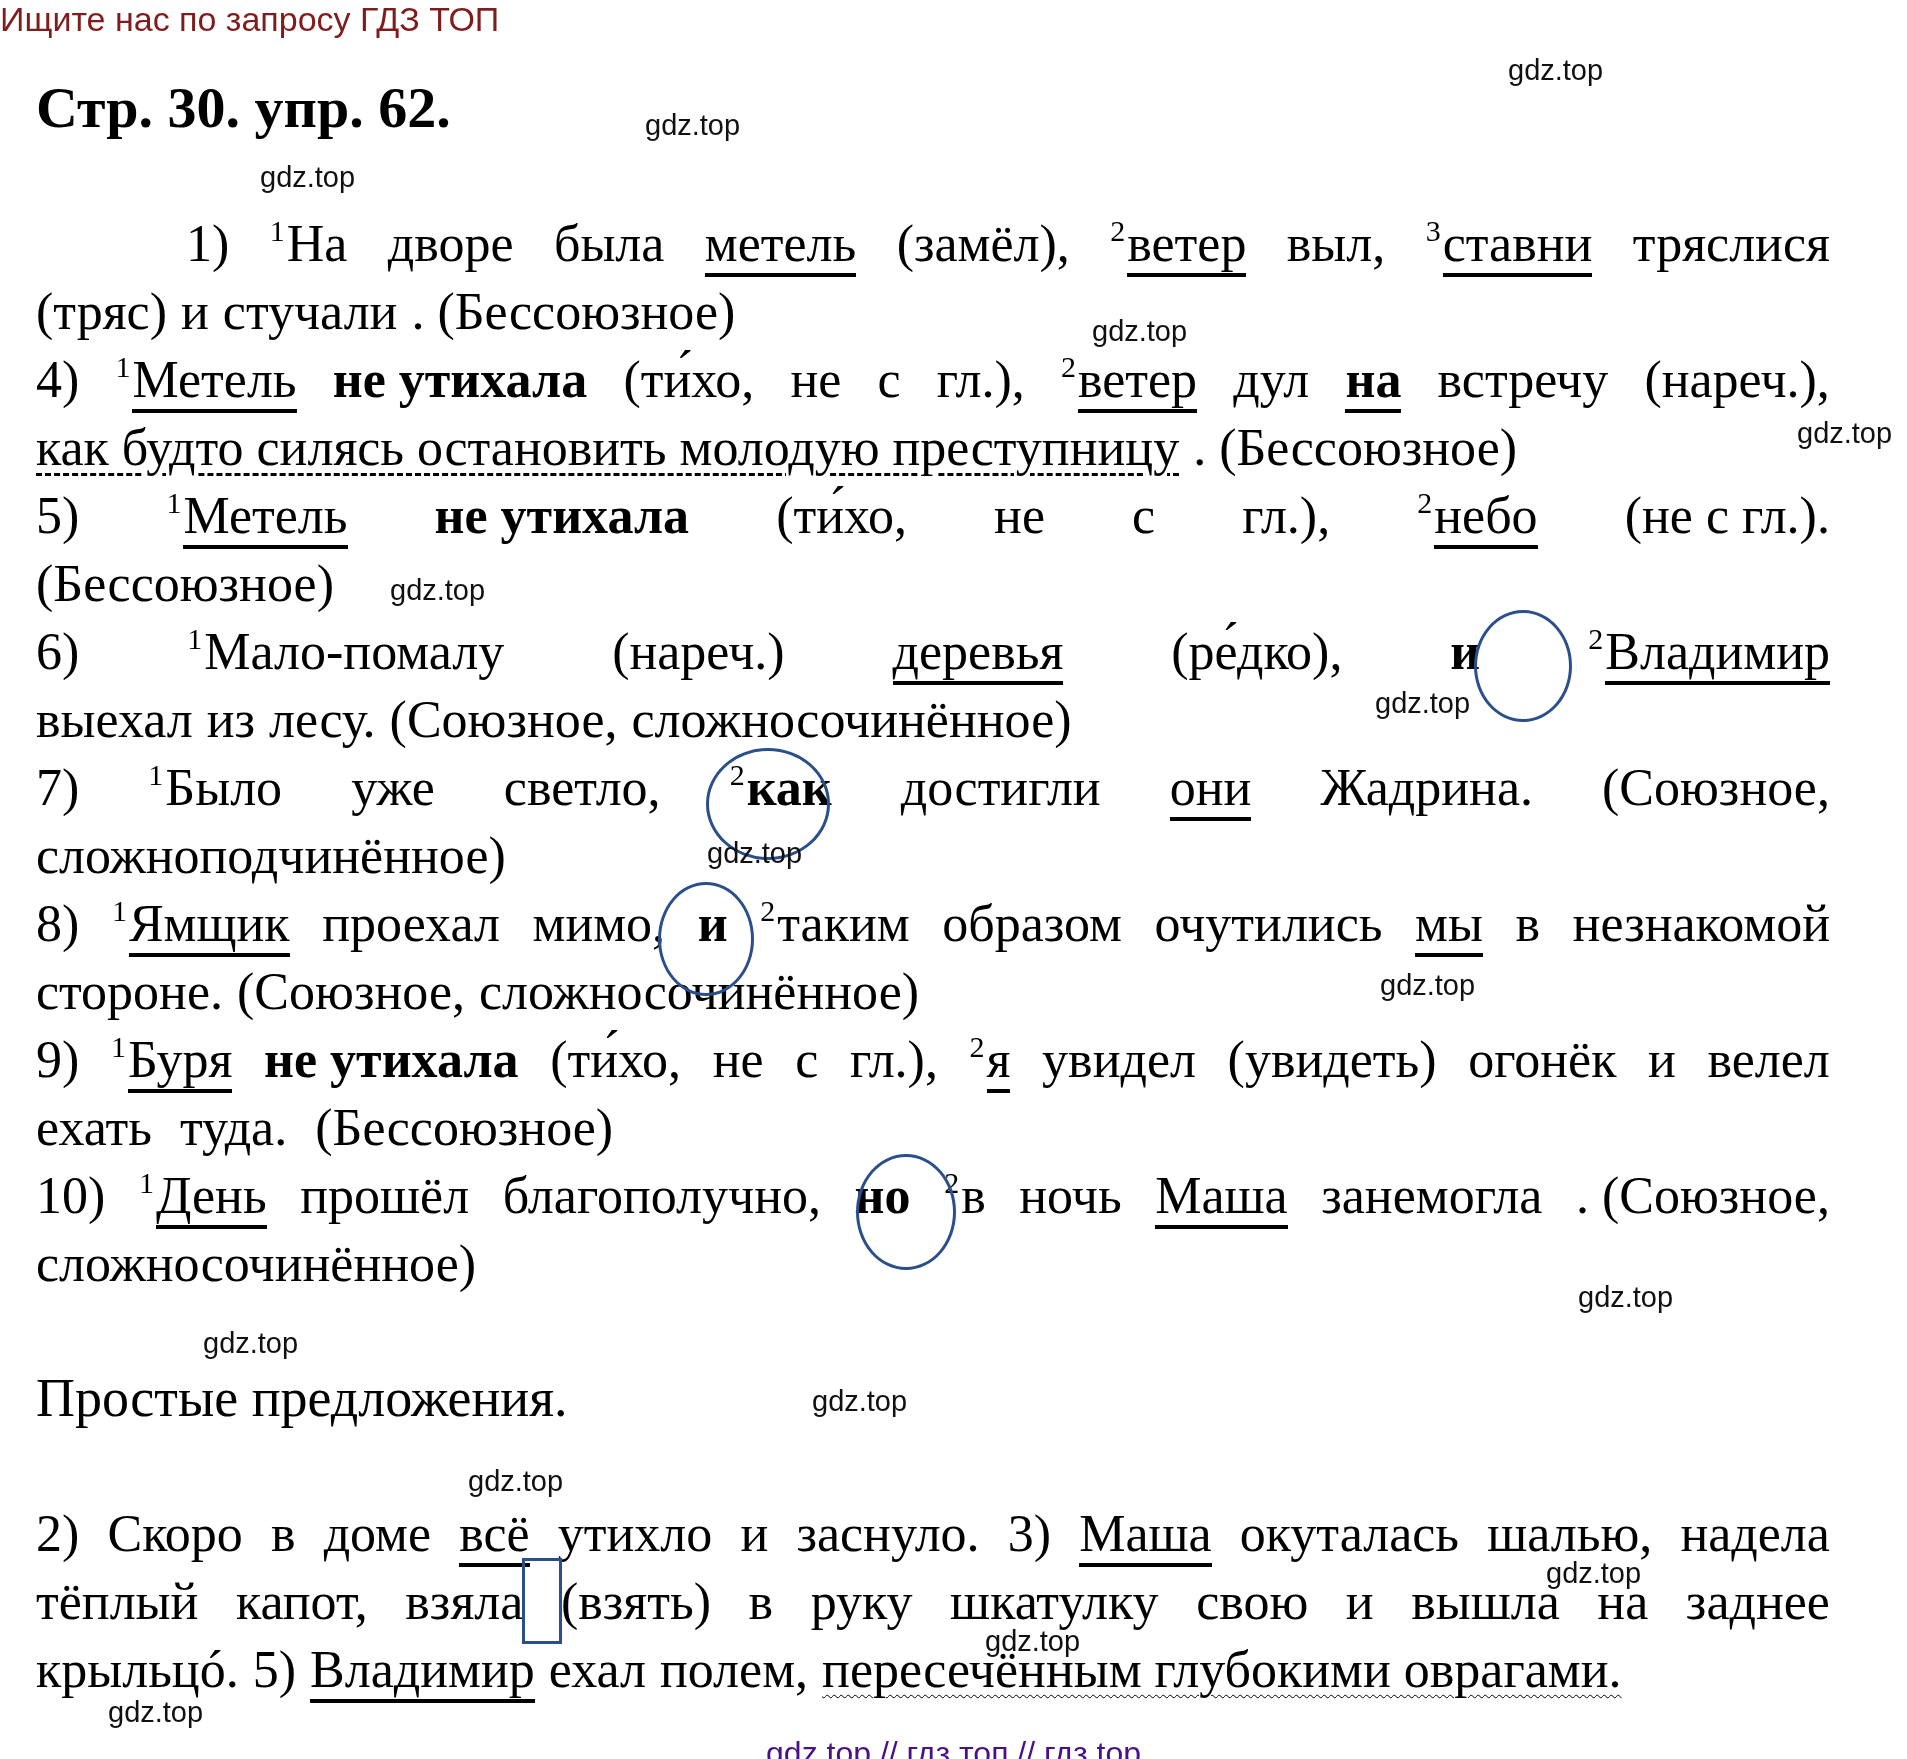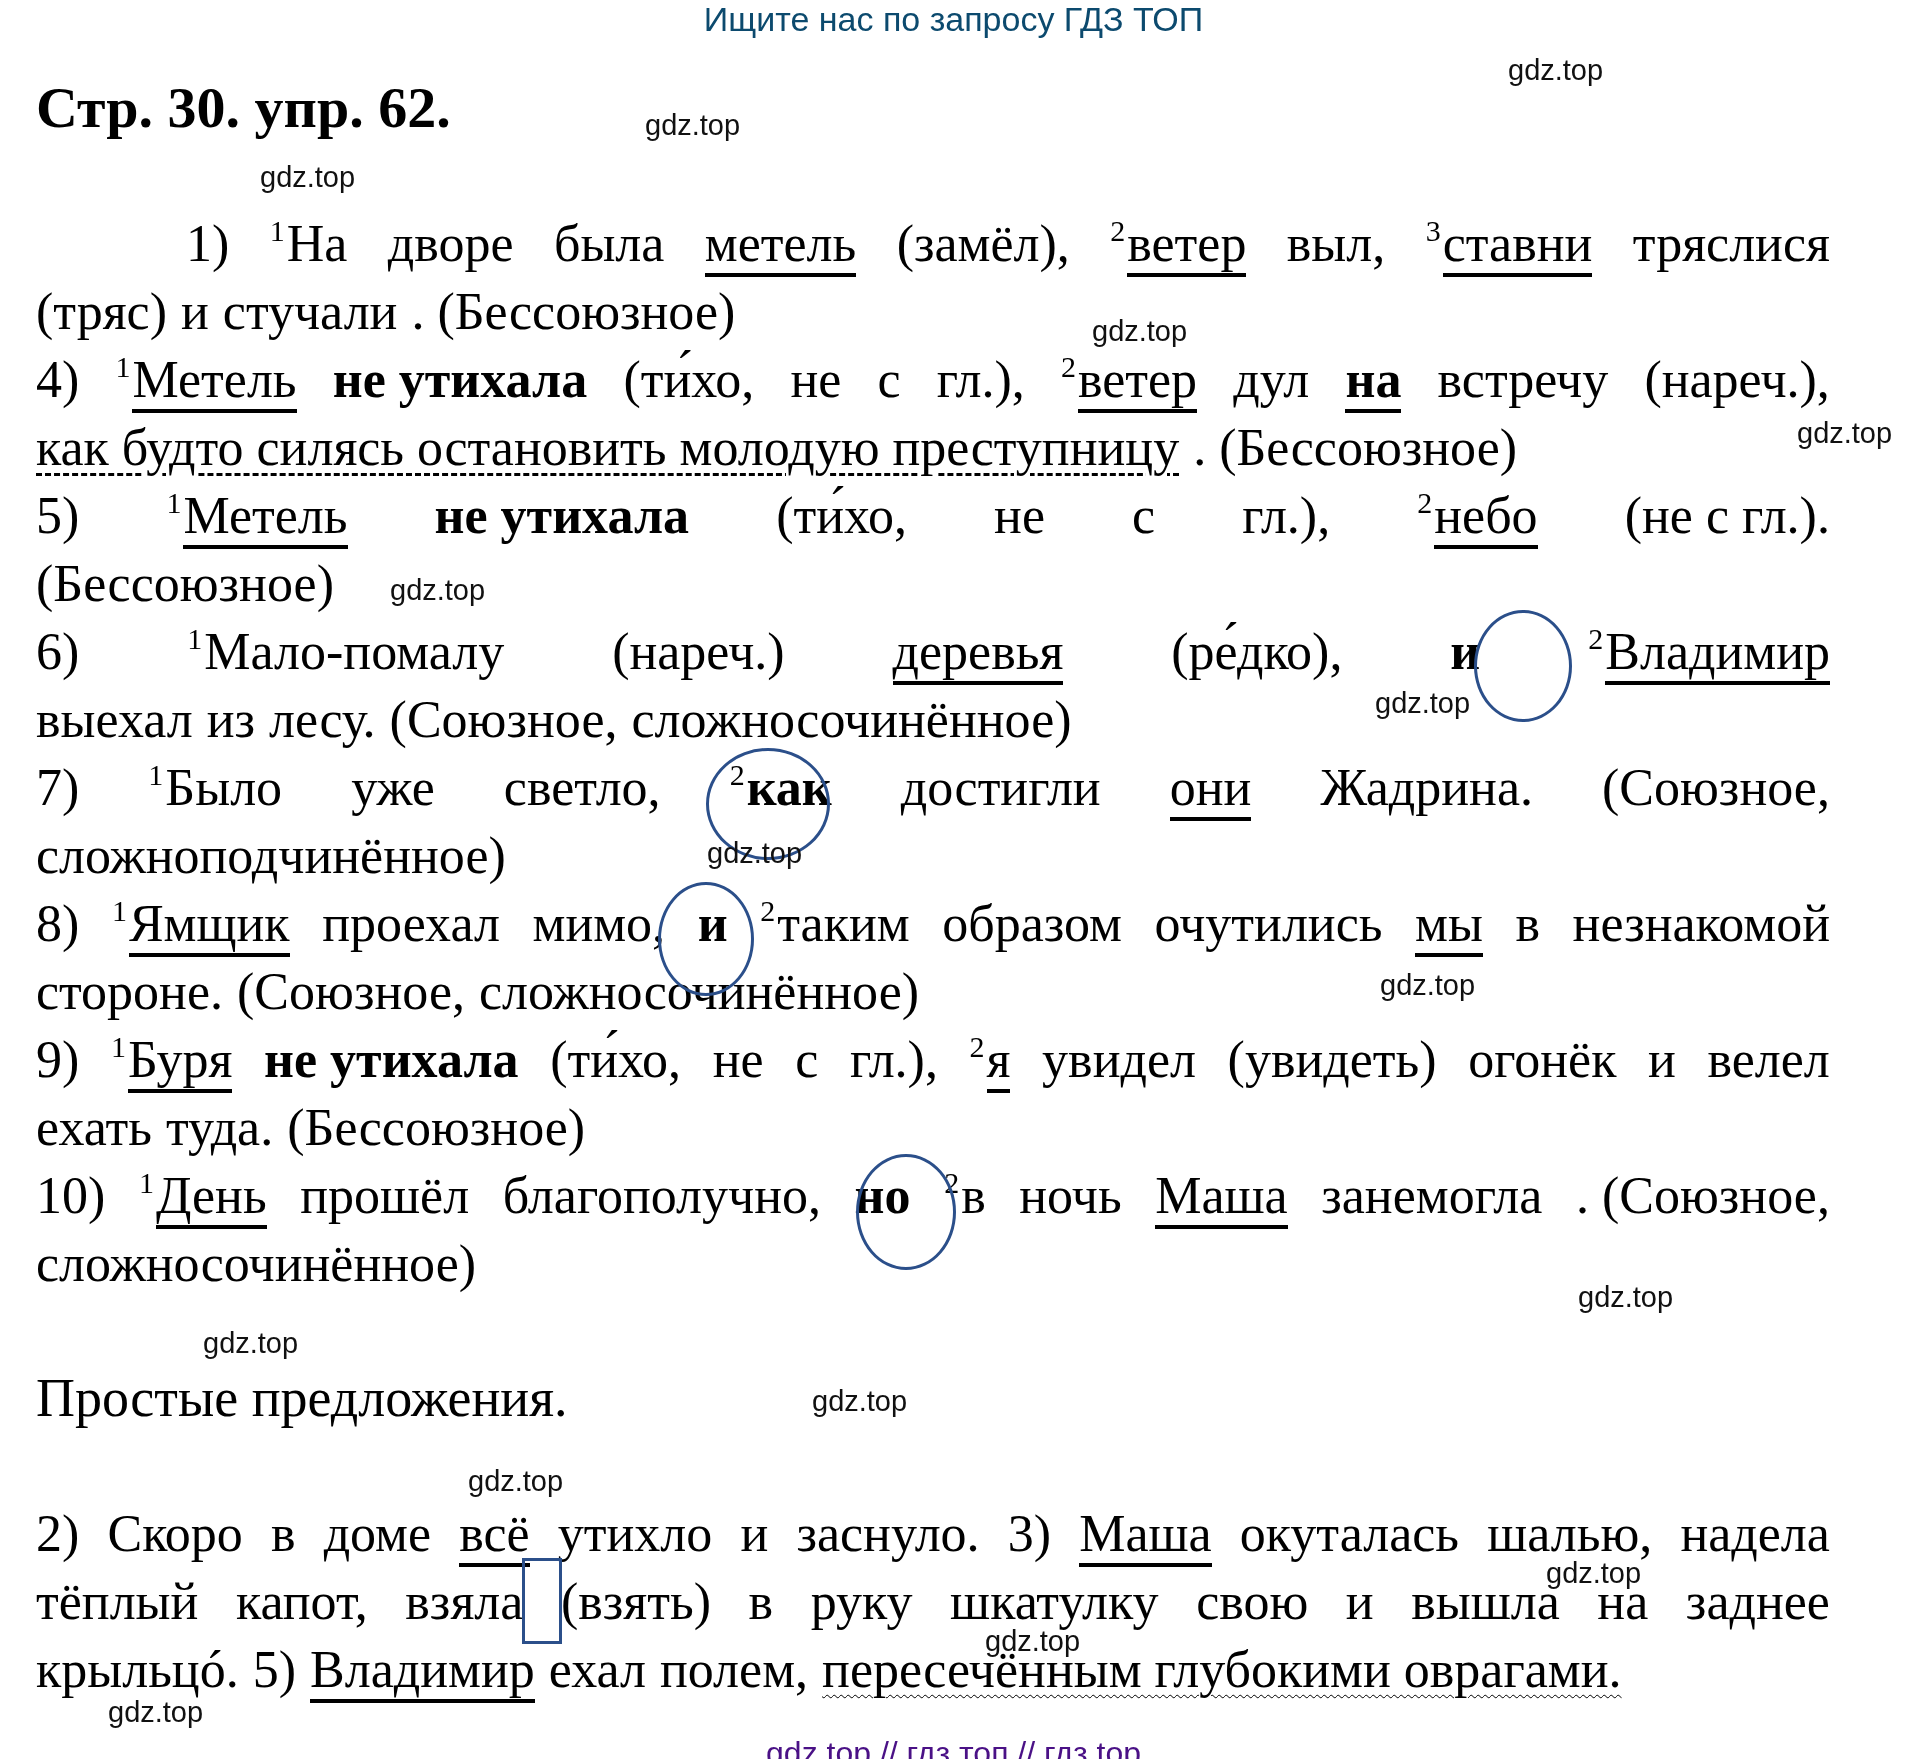--- a/index.html
+++ b/index.html
@@ -1,17 +1,17 @@
 <!DOCTYPE html>
 <html><head>
 <meta charset="utf-8">
 <style>
   html, body { margin:0; padding:0; background:#ffffff; }
   body { width:1907px; height:1759px; position:relative; overflow:hidden; font-family:"Liberation Serif", serif; color:#000; }
-  .banner { position:absolute; top:0; left:0; width:1907px; text-align:center; font-family:"Liberation Sans", sans-serif; font-size:34px; color:#0c4a6e; line-height:38px; }
+  .banner { position:absolute; top:0; left:0; width:1907px; text-align:left; font-family:"Liberation Sans", sans-serif; font-size:34px; color:#7f1d1d; line-height:38px; }
   .title { position:absolute; left:36px; top:76px; font-size:58px; font-weight:bold; line-height:64px; }
   .wm { position:absolute; font-family:"Liberation Sans", sans-serif; font-size:29px; color:#111; line-height:30px; }
   .line { position:absolute; left:36px; width:1794px; font-size:52px; line-height:60px; white-space:nowrap; display:flex; justify-content:space-between; align-items:baseline; }
   .line.left { justify-content:flex-start; }
   .line.left .w { margin-right:14px; }
   .w { position:relative; display:inline-block; }
   .s1 { border-bottom:4px solid #000; padding-bottom:1px; }
   .s2 { text-decoration-style:double; text-decoration-thickness:3px; text-underline-offset:6px; }
   .s3 { text-decoration:underline; text-decoration-style:dashed; text-decoration-thickness:3px; text-underline-offset:8px; }
   .s4 { text-decoration:underline; text-decoration-style:wavy; text-decoration-thickness:1px; text-underline-offset:7px; }
@@ -134,21 +134,21 @@
       <span class="w"><span>не</span></span>
       <span class="w"><span>с</span></span>
       <span class="w"><span>гл.),</span></span>
       <span class="w"><span class="sup">2</span><span class="s1">я</span></span>
       <span class="w"><span class="s2">увидел</span></span>
       <span class="w"><span>(увидеть)</span></span>
       <span class="w"><span>огонёк</span></span>
       <span class="w"><span>и</span></span>
       <span class="w"><span class="s2">велел</span></span>
     </div>
-    <div class="line left" style="top: 1098px;">
+    <div class="line left" style="top: 1098px; gap: 14px;">
       <span class="w"><span class="s2">ехать</span></span>
       <span class="w"><span>туда.</span></span>
       <span class="w"><span>(Бессоюзное)</span></span>
     </div>
     <div class="line" style="top: 1166px;">
       <span class="w"><span>10)</span></span>
       <span class="w"><span class="sup">1</span><span class="s1">День</span></span>
       <span class="w"><span class="s2">прошёл</span></span>
       <span class="w"><span>благополучно,</span></span>
       <span class="w"><span class="b">но</span></span>

